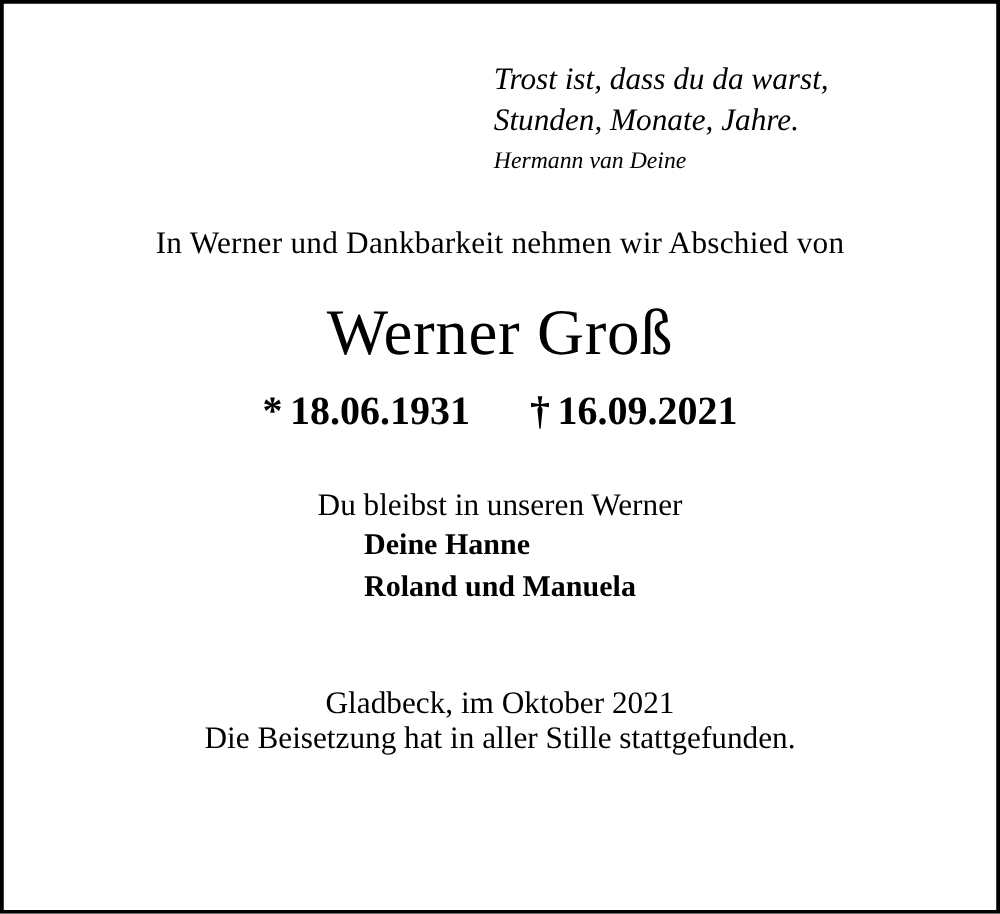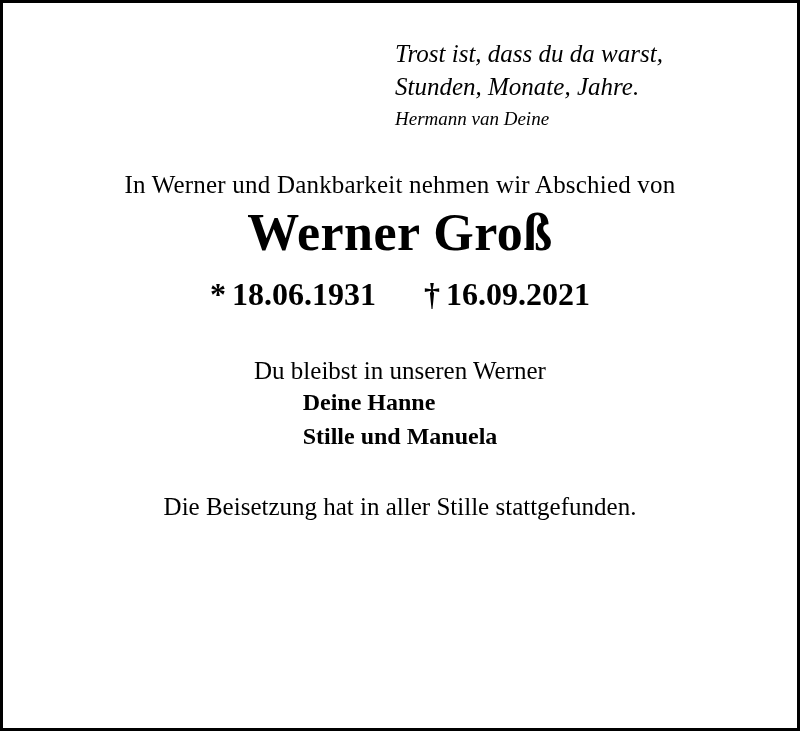--- a/index.html
+++ b/index.html
@@ -14,21 +14,21 @@
     color: #000000;
     overflow: hidden;
   }
   .obituary {
     position: relative;
     box-sizing: border-box;
     width: 800px;
     height: 731px;
     background: #ffffff;
     border: 3px solid #000000;
-    padding: 30px 52px 20px 52px;
+    padding: 40px 52px 20px 52px;
   }
 
   
   .quote-block {
     margin-top: 4px;
     padding-left: 340px;
     text-align: left;
   }
   .quote-line {
     font-style: italic;
@@ -44,24 +44,24 @@
   }
 
   .intro {
     margin-top: 38px;
     text-align: center;
     font-size: 25px;
     letter-spacing: 0.2px;
   }
 
   .name {
-    margin-top: 4px;
+    margin-top: 28px;
     text-align: center;
     font-size: 52px;
-    font-weight: bold;
+    font-weight: normal;
     letter-spacing: 0.5px;
   }
 
   .dates {
     margin-top: 14px;
     text-align: center;
     font-size: 32px;
     font-weight: bold;
   }
   .dates .birth {
@@ -93,21 +93,20 @@
     text-align: left;
   }
 
   .place {
     margin-top: 62px;
     text-align: center;
     font-size: 25px;
   }
 
   .closing {
-    margin-top: 40px;
     text-align: center;
     font-size: 25px;
   }
 </style>
 </head>
 <body>
 
 <div class="obituary">
 
   <div class="quote-block">
@@ -127,20 +126,21 @@
     <span class="death">
       <span class="sym">†</span><span>16.09.2021</span>
     </span>
   </div>
 
   <div class="memorial-line">Du bleibst in unseren Werner</div>
 
   <div class="family">
     <div class="family-inner">
       <div>Deine Hanne</div>
-      <div>Stille und Manuela</div>
+      <div>Roland und Manuela</div>
     </div>
   </div>
 
+  <div class="place">Gladbeck, im Oktober 2021</div>
 
   <div class="closing">Die Beisetzung hat in aller Stille stattgefunden.</div>
 
 </div>
 
 </body></html>

